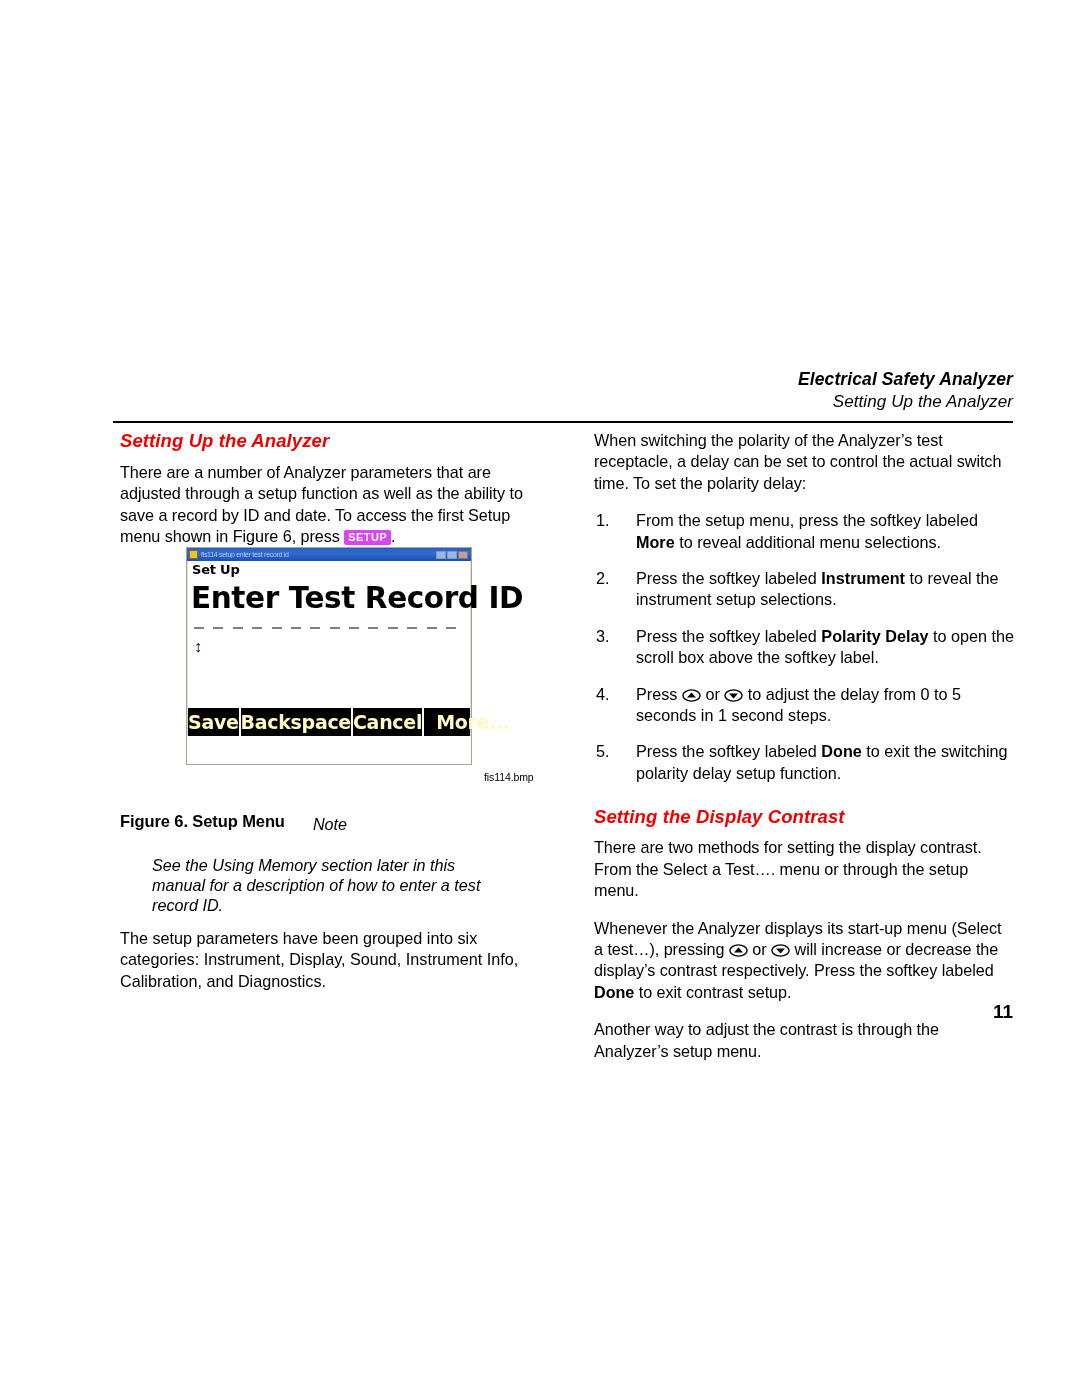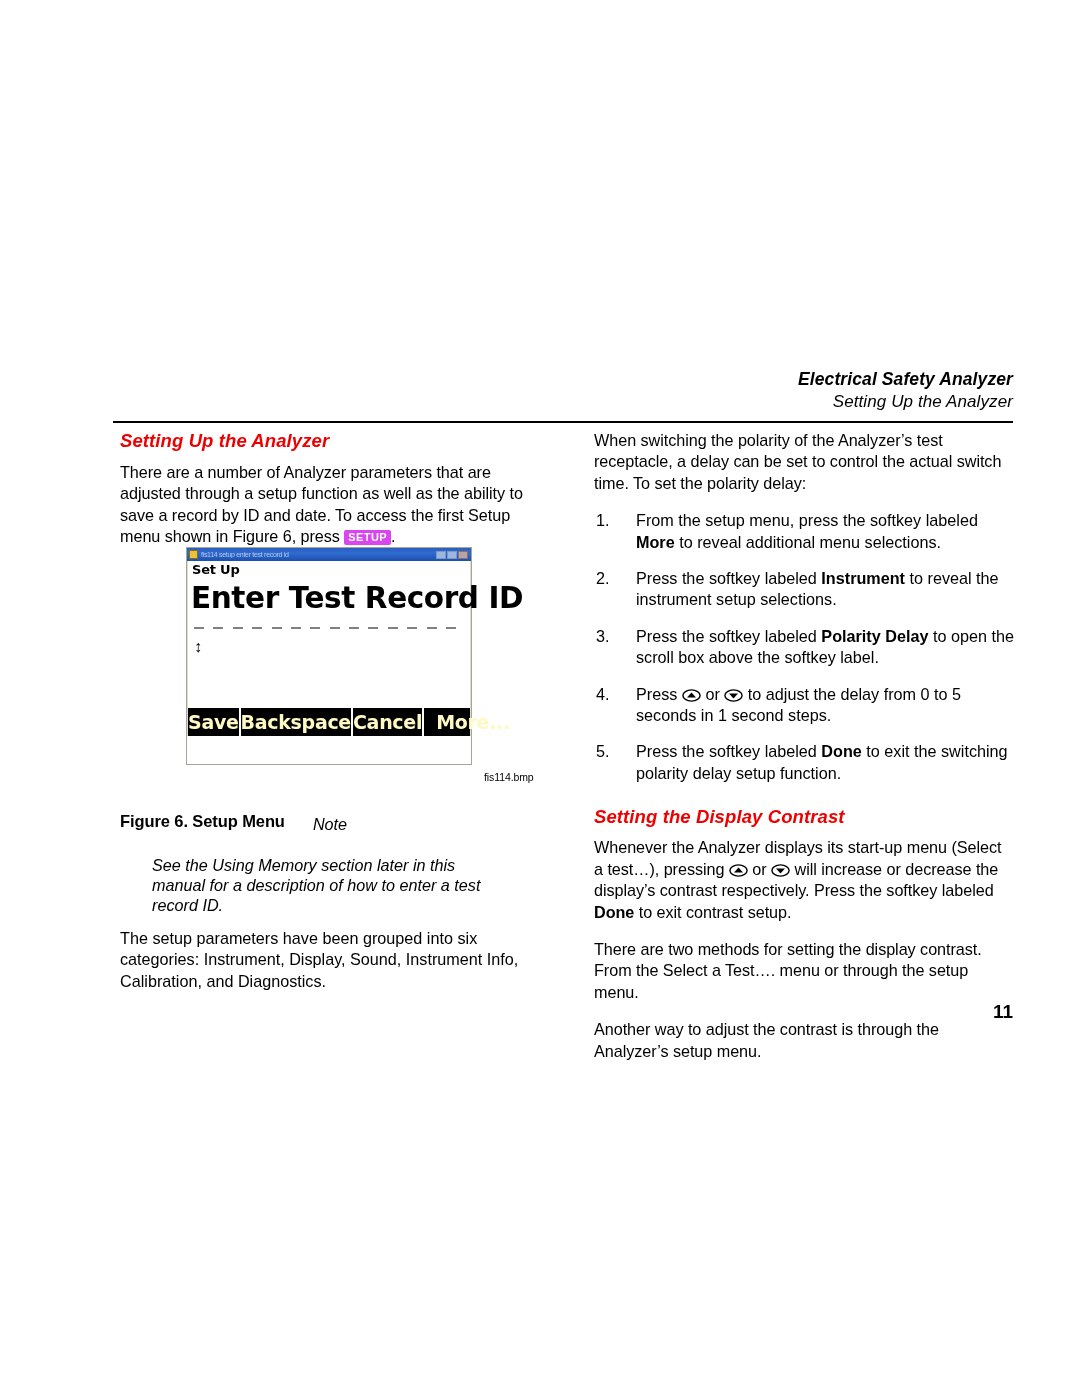--- a/index.html
+++ b/index.html
@@ -390,26 +390,26 @@
               </svg></span><span> or </span><span class="ovalkey"><svg width="19" height="13" viewBox="0 0 19 13">
                 <ellipse cx="9.5" cy="6.5" rx="8.6" ry="5.6" fill="#ffffff" stroke="#000000" stroke-width="1.4"></ellipse>
                 <polygon points="9.5,9.4 5,4.4 14,4.4" fill="#000000"></polygon>
               </svg></span><span> to adjust the delay from 0 to 5 seconds in 1 second steps.</span></span></li>
         <li><span class="num">5.</span><span><span>Press the softkey labeled </span><span style="font-weight: bold;">Done</span><span> to exit the switching polarity delay setup function.</span></span></li>
       </ol>
 
     <div class="spacer-sm"></div>
 
     <h2 class="section tight" style="margin-top:17px">Setting the Display Contrast</h2>
+    <p class="body">There are two methods for setting the display contrast. From the Select a Test…. menu or through the setup menu.</p>
     <p class="body" id="contrast-p2"><span>Whenever the Analyzer displays its start-up menu (Select a test…), pressing </span><span class="ovalkey"><svg width="19" height="13" viewBox="0 0 19 13">
             <ellipse cx="9.5" cy="6.5" rx="8.6" ry="5.6" fill="#ffffff" stroke="#000000" stroke-width="1.4"></ellipse>
             <polygon points="9.5,3.6 14,8.6 5,8.6" fill="#000000"></polygon>
           </svg></span><span> or </span><span class="ovalkey"><svg width="19" height="13" viewBox="0 0 19 13">
             <ellipse cx="9.5" cy="6.5" rx="8.6" ry="5.6" fill="#ffffff" stroke="#000000" stroke-width="1.4"></ellipse>
             <polygon points="9.5,9.4 5,4.4 14,4.4" fill="#000000"></polygon>
           </svg></span><span> will increase or decrease the display’s contrast respectively. Press the softkey labeled </span><span style="font-weight: bold;">Done</span><span> to exit contrast setup.</span></p>
-    <p class="body">There are two methods for setting the display contrast. From the Select a Test…. menu or through the setup menu.</p>
     <p class="body">Another way to adjust the contrast is through the Analyzer’s setup menu.</p>
   </div>
 
   <div class="pagenum">11</div>
 
 </div>
 
 </body></html>

